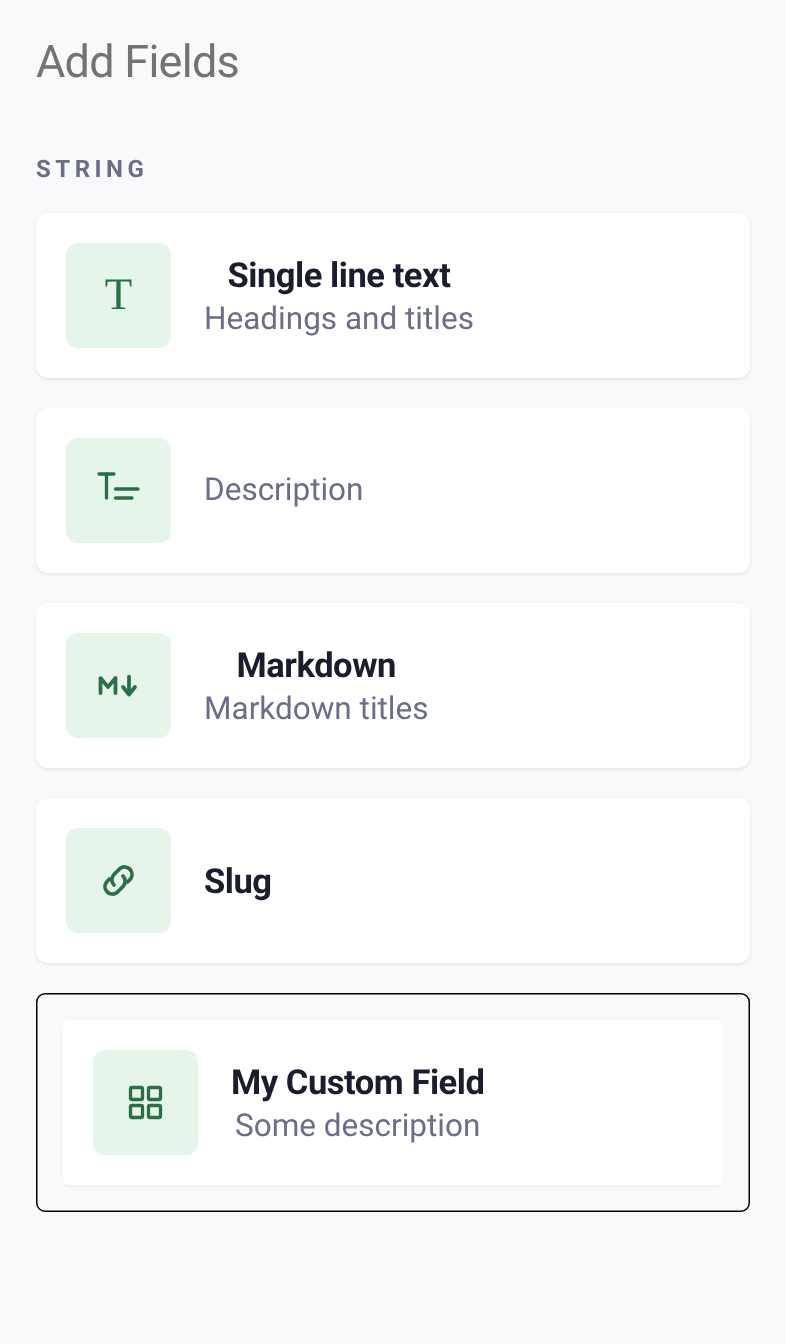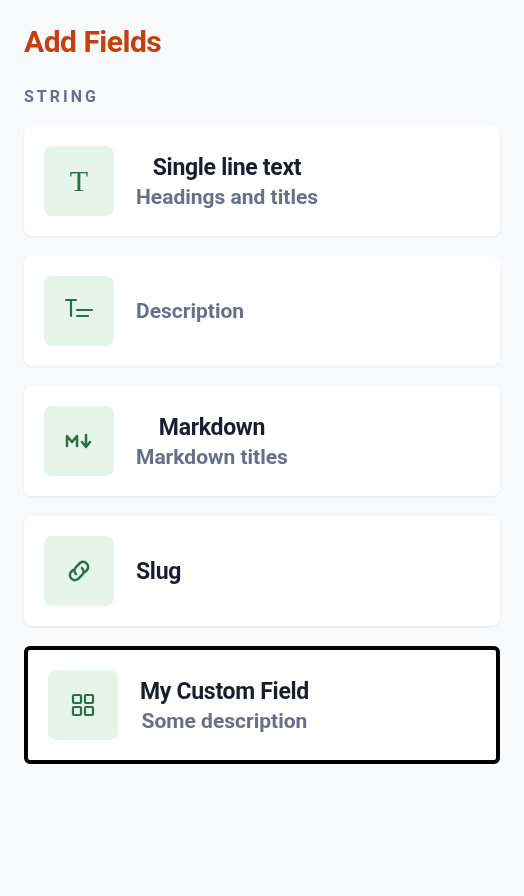--- a/index.html
+++ b/index.html
@@ -9,23 +9,23 @@
     }
     body {
       font-family: -apple-system, BlinkMacSystemFont, 'Segoe UI', Roboto, Helvetica, Arial, sans-serif;
       background: #f8f9fb;
       width: 524px;
       height: 896px;
       padding: 24px;
     }
     .page-title {
       font-size: 30px;
-      font-weight: 700;
-      color: #c2410c;
-      margin-bottom: 28px;
+      font-weight: 400;
+      color: #737373;
+      margin-bottom: 44px;
       letter-spacing: -0.5px;
     }
     .section-label {
       font-size: 16px;
       font-weight: 700;
       color: #6b6e8a;
       letter-spacing: 3px;
       text-transform: uppercase;
       margin-bottom: 20px;
     }
@@ -38,22 +38,22 @@
       display: flex;
       align-items: center;
       background: #ffffff;
       border-radius: 8px;
       padding: 20px;
       gap: 22px;
       box-shadow: 0 1px 2px rgba(0,0,0,0.04), 0 1px 3px rgba(0,0,0,0.04);
       cursor: pointer;
     }
     .field-card.highlighted-wrapper {
-      padding: 0;
-      border: 4px solid #000000;
+      padding: 17px;
+      border: 1px solid #000000;
       border-radius: 6px;
       background: transparent;
       box-shadow: none;
     }
     .field-card.highlighted-wrapper .inner-card {
       display: flex;
       align-items: center;
       background: #ffffff;
       border-radius: 4px;
       padding: 20px;
@@ -88,21 +88,21 @@
       align-items: center;
     }
     .field-title {
       font-size: 23px;
       font-weight: 700;
       color: #1a1d2e;
       letter-spacing: -0.3px;
     }
     .field-desc {
       font-size: 21px;
-      font-weight: 700;
+      font-weight: 400;
       color: #6b6e8a;
     }
   </style>
 </head>
 <body>
 
 <h1 class="page-title">Add Fields</h1>
 
 <div class="section-label">STRING</div>
 

